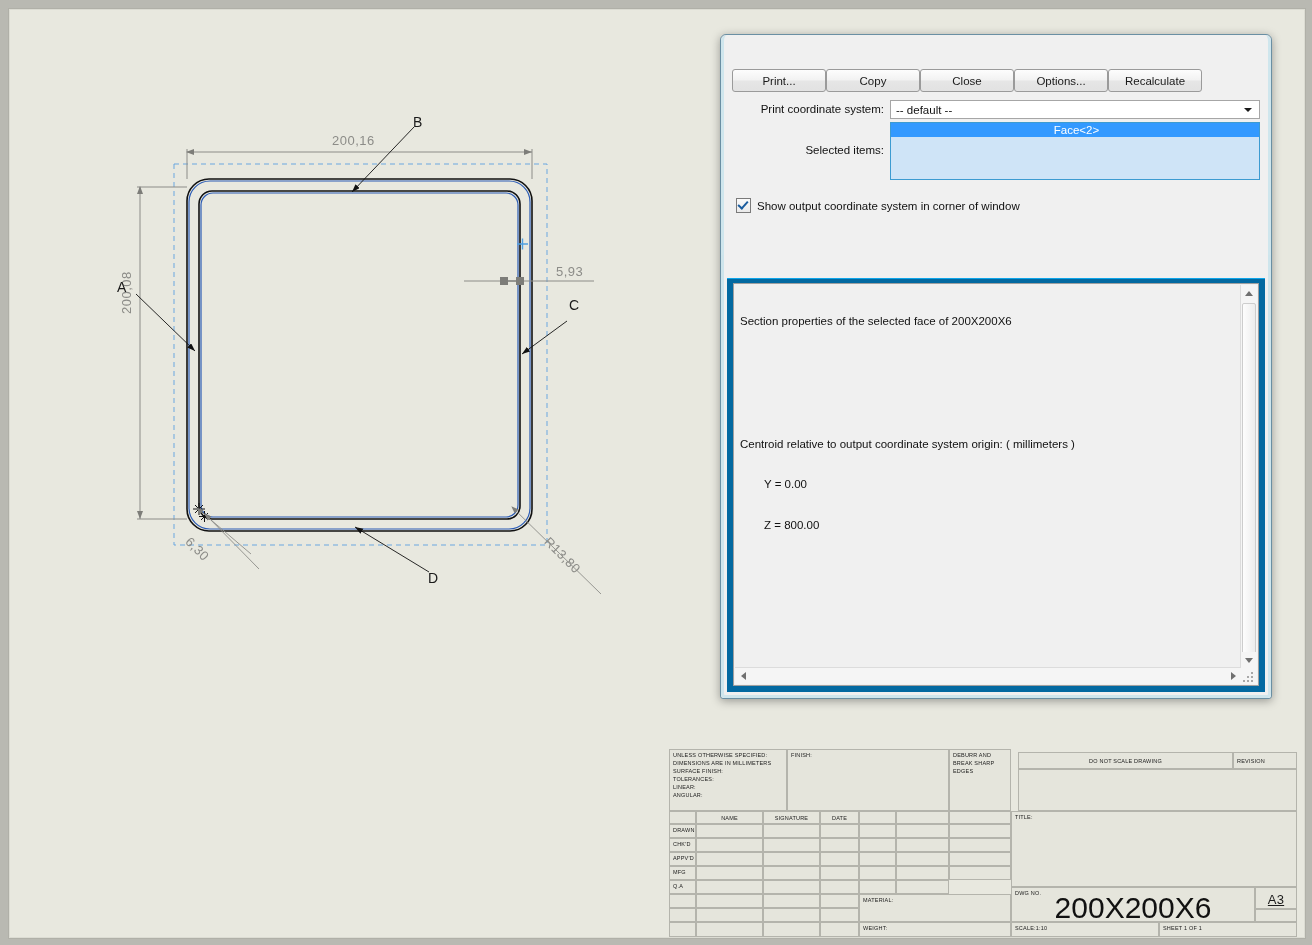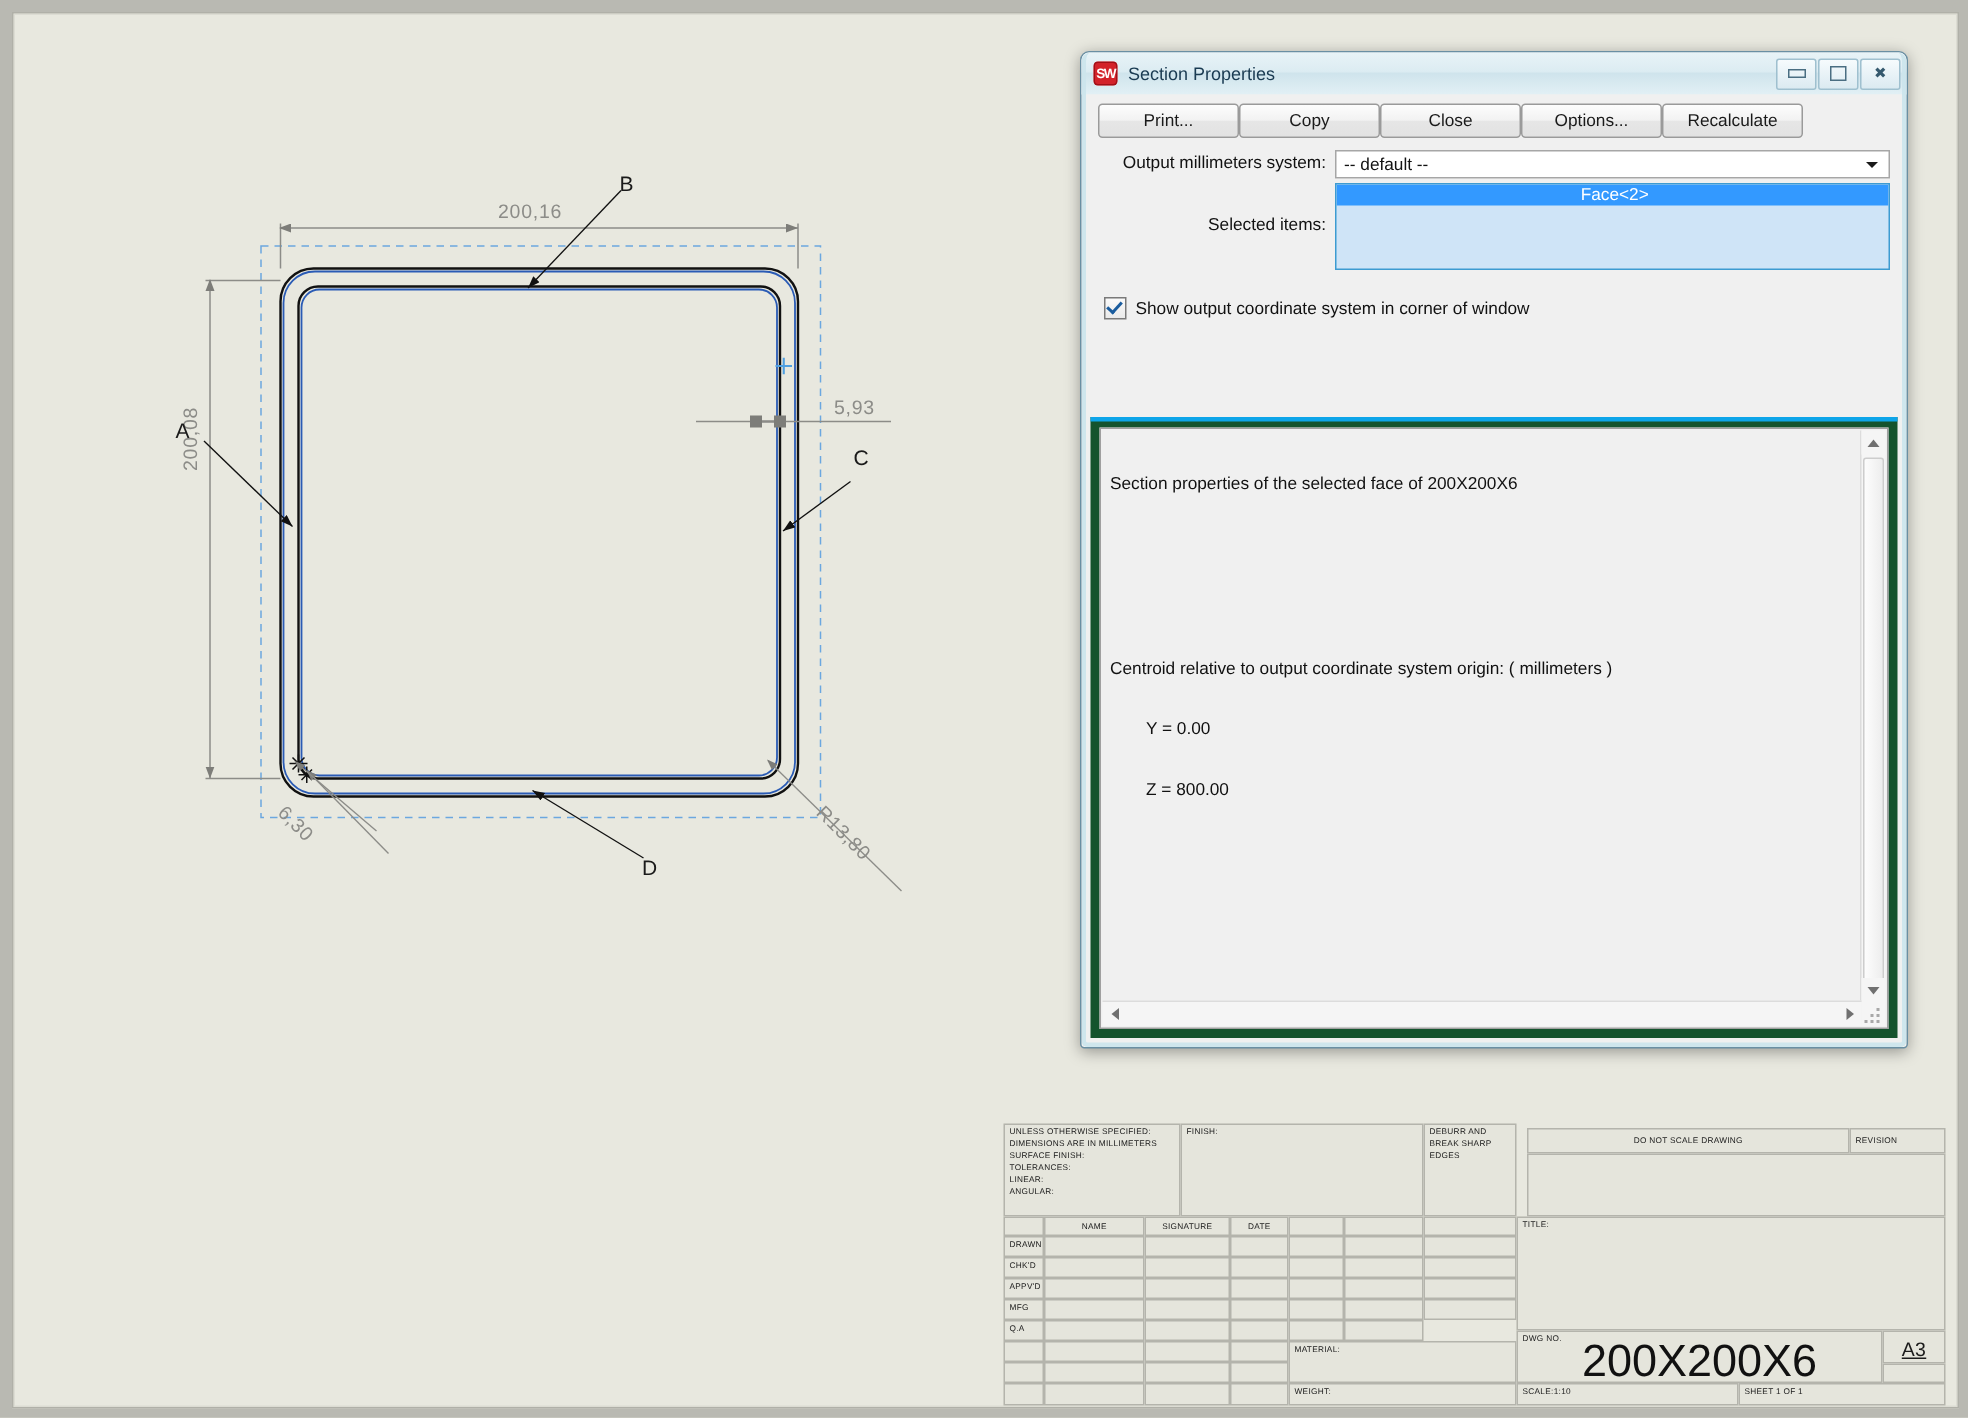--- a/index.html
+++ b/index.html
@@ -206,22 +206,22 @@
     width: 4px; height: 8px;
     border: solid #1a5c9e;
     border-width: 0 2px 2px 0;
     transform: rotate(42deg);
   }
   .check-label { font-size: 11.5px; color: #111; margin-left: 6px; font-family: "Liberation Sans", sans-serif; }
 
   .results-wrap {
     position: absolute;
     left: 3px; right: 3px; top: 215px; bottom: 3px;
-    background: #14532d;
-    border-top: 3px solid #0ea5e9;
+    background: #0369a1;
+    border-top: 1px solid #0ea5e9;
     box-sizing: border-box;
   }
   .results-panel {
     position: absolute;
     left: 6px; top: 4px;
     right: 6px; bottom: 6px;
     background: #f0f0f0;
     border: 1px solid #a0a0a0;
     box-sizing: border-box;
     overflow: hidden;
@@ -496,48 +496,33 @@
 
       <div class="tb-cell tb-a3" style="left:586px; top:138px; width:42px; height:22px; padding-top:5px;text-decoration:underline;">A3</div>
       <div class="tb-cell empty" style="left:586px; top:160px; width:42px; height:13px;"></div>
 
       <div class="tb-cell" style="left:342px; top:173px; width:148px; height:15px;">SCALE:1:10</div>
       <div class="tb-cell" style="left:490px; top:173px; width:138px; height:15px;">SHEET 1 OF 1</div>
     </div>
   </div>
 
   <div class="dialog">
-    <div class="titlebar">
-      <div class="sw-icon">SW</div>
-      <div class="title-text">Section Properties</div>
-      <div class="win-btns">
-        <div class="win-btn">
-          <span class="glyph-min"></span>
-        </div>
-        <div class="win-btn">
-          <span class="glyph-max"></span>
-        </div>
-        <div class="win-btn">
-          <span>✖</span>
-        </div>
-      </div>
-    </div>
 
     <div class="dlg-body">
 
       <div class="btnrow">
         <div class="btn">Print...</div>
         <div class="btn">Copy</div>
         <div class="btn">Close</div>
         <div class="btn">Options...</div>
         <div class="btn">Recalculate</div>
       </div>
 
       <div class="field-row">
-        <div class="field-label">Output millimeters system:</div>
+        <div class="field-label">Print coordinate system:</div>
         <div class="combo">
           <span>-- default --</span>
           <span class="combo-arrow"></span>
         </div>
       </div>
 
       <div class="field-row" style="padding-top:3px;">
         <div class="field-label" style="padding-top:22px;">Selected items:</div>
         <div class="listbox">
           <div class="listbox-item-sel">Face&lt;2&gt;</div>

